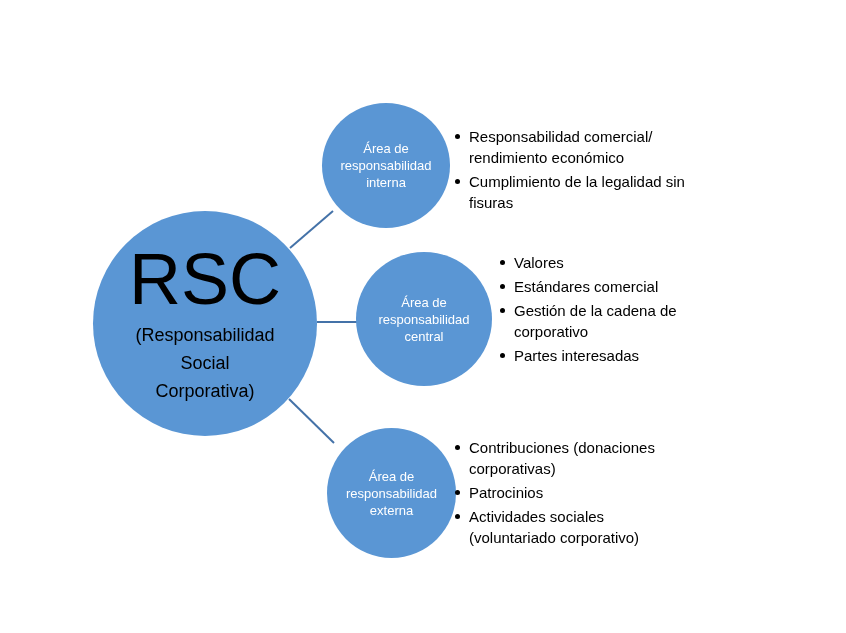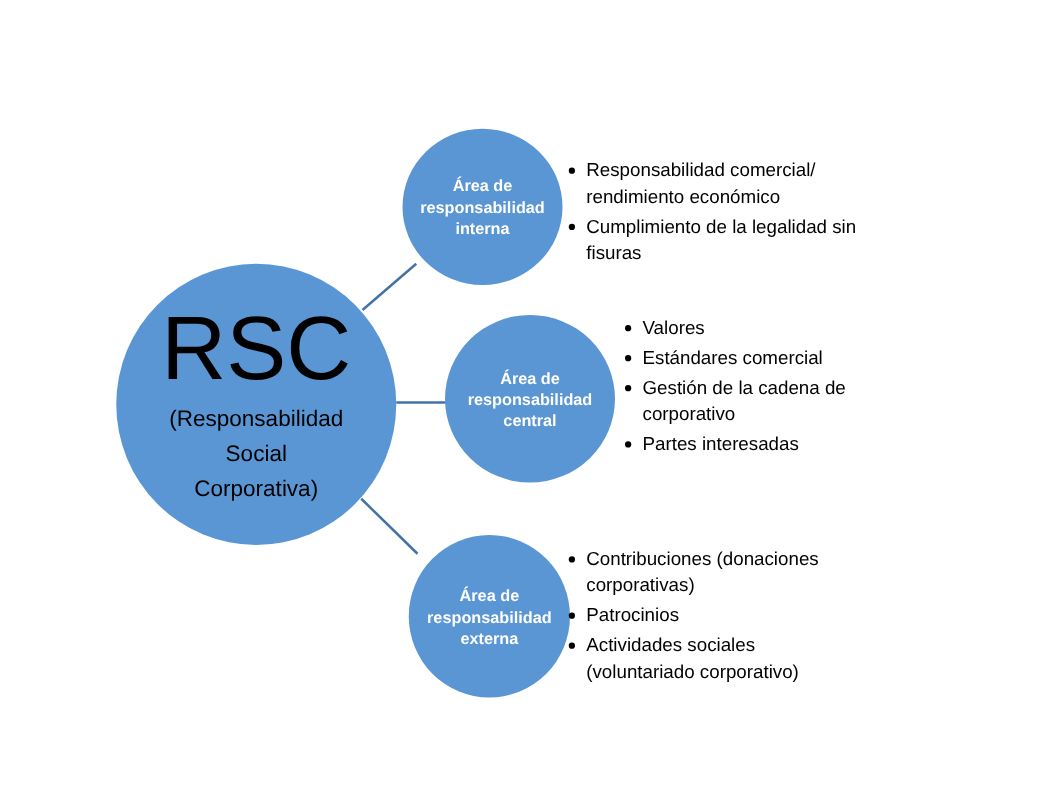--- a/index.html
+++ b/index.html
@@ -54,21 +54,20 @@
     line-height: 28px;
     color: var(--text);
   }
 
   .circle.small { color: var(--circle-text); }
   .circle.small .label {
     font-size: 13px;
     line-height: 17px;
     padding: 0 9px;
     color: var(--circle-text);
-    font-weight: bold;
   }
   .circle.interna { left: 322px; top: 103px; width: 128px; height: 125px; }
   .circle.central { left: 356px; top: 252px; width: 136px; height: 134px; }
   .circle.externa { left: 327px; top: 428px; width: 129px; height: 130px; }
 
   ul.bullets {
     position: absolute;
     list-style: none;
     margin: 0; padding: 0;
     font-size: 15px;

